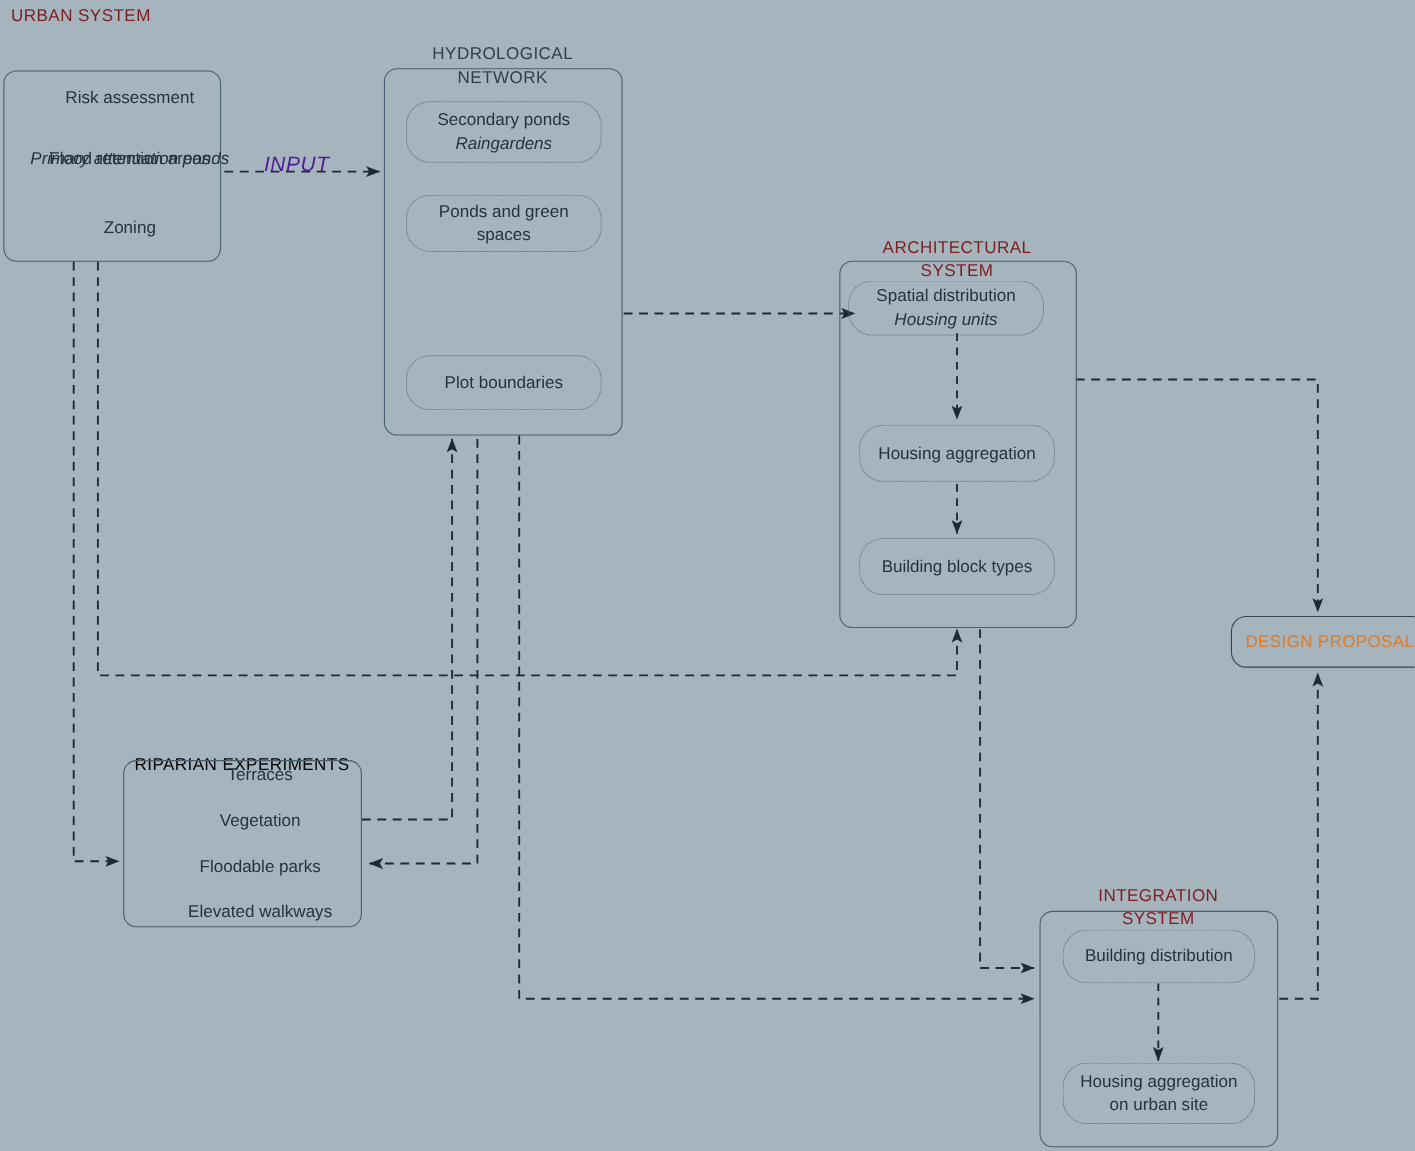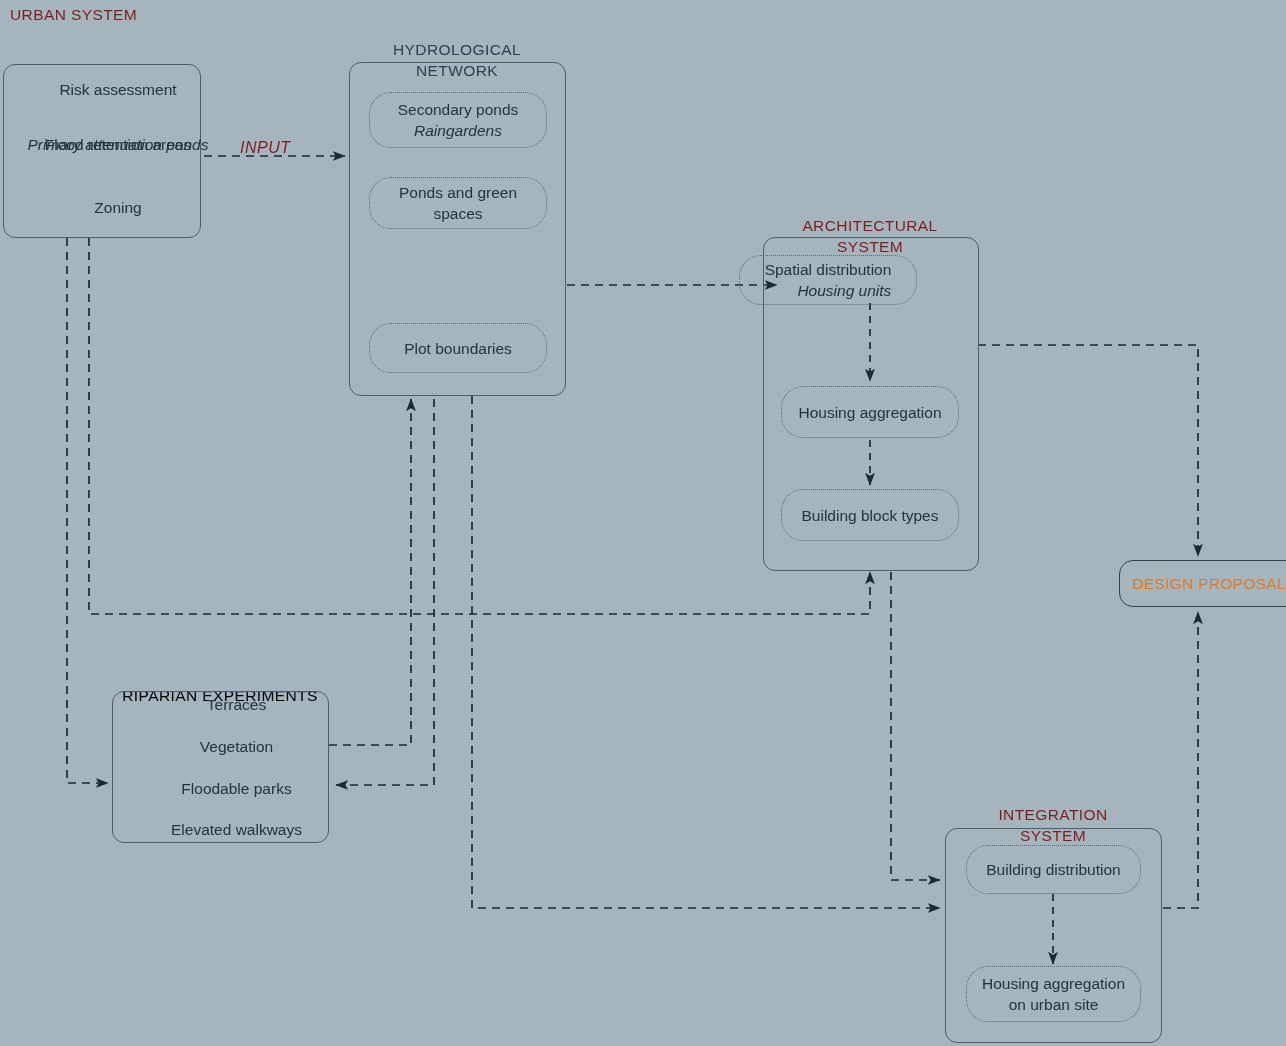--- a/index.html
+++ b/index.html
@@ -66,22 +66,22 @@
     border:1.6px solid #33444f;
     border-radius:14px;
     box-sizing:border-box;
     display:flex;align-items:center;justify-content:center;
     color:#e07b28;
     font-size:15.5px;
     letter-spacing:.3px;
   }
   .edge-label{
     position:absolute;
-    color:#7f1d1d;
-    font-size:16px;
+    color:#4c1d95;
+    font-size:19px;
     font-style:italic;
     letter-spacing:.5px;
   }
 </style>
 </head>
 <body>
 
 <div id="stage">
 
   <svg class="wires" viewBox="0 0 1286 1046">
@@ -161,21 +161,21 @@
     <span class="ln">Plot boundaries</span>
   </div>
 
   <div class="sys-title" style="left:762px;top:194px;width:216px;">
     <span>ARCHITECTURAL
 SYSTEM</span>
   </div>
 
   <div class="group-box" style="left:763px;top:237px;width:216px;height:334px;"></div>
 
-  <div class="node" style="left:739px;top:255px;width:178px;height:50px;text-align:right;">
+  <div class="node" style="left:771px;top:255px;width:178px;height:50px;">
     <span>
       <span class="ln">Spatial distribution</span>
       <span class="ln it">Housing units</span>
     </span>
   </div>
 
   <div class="node" style="left:781px;top:386px;width:178px;height:52px;">
     <span class="ln">Housing aggregation</span>
   </div>
 

